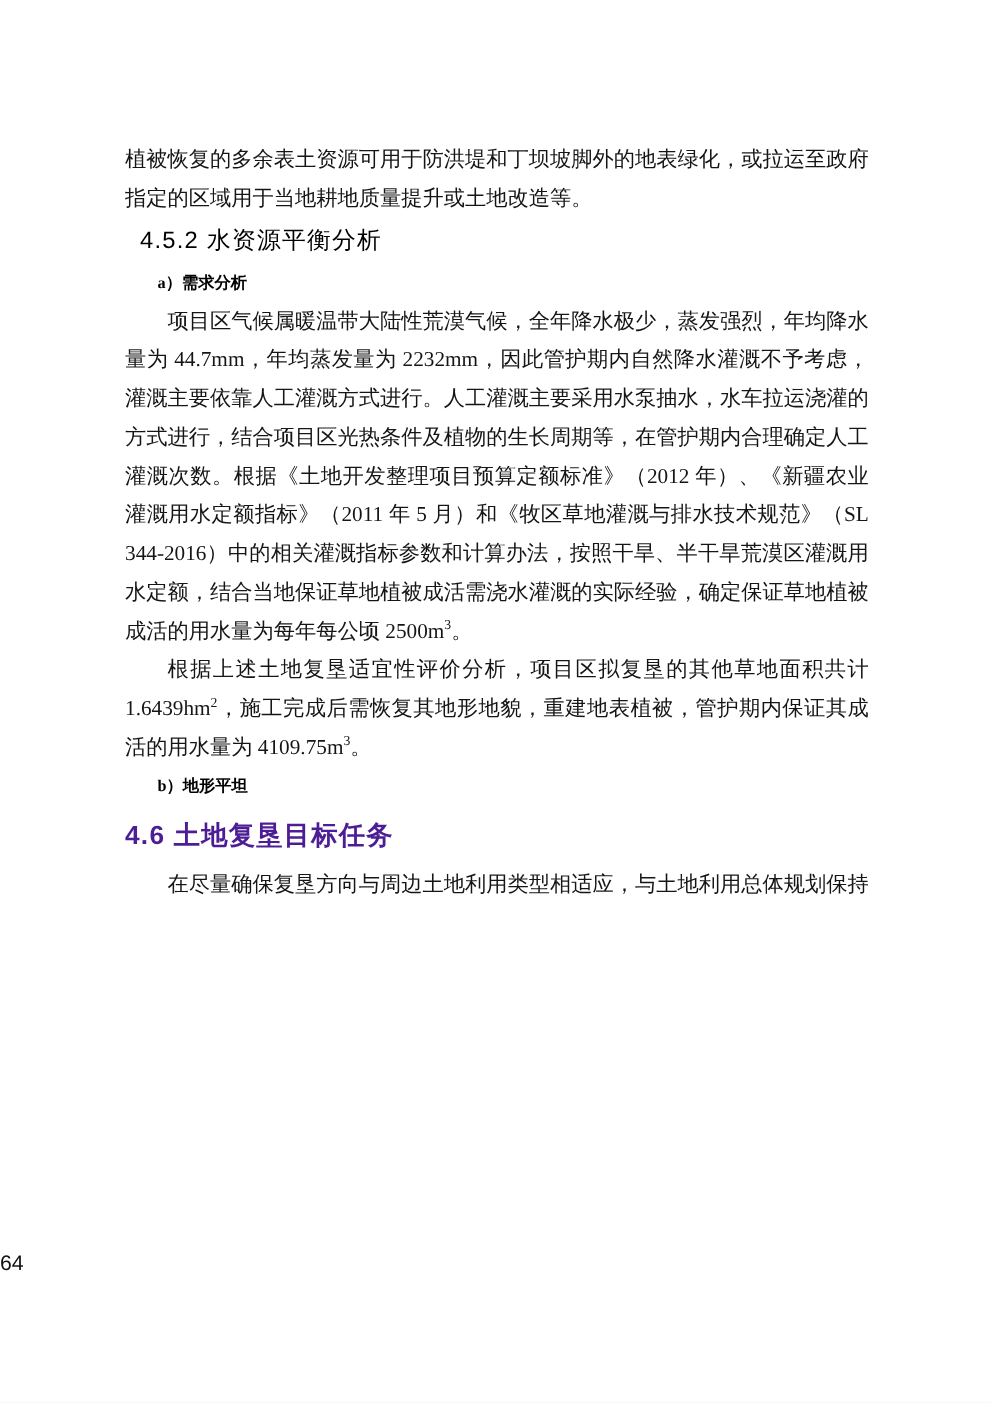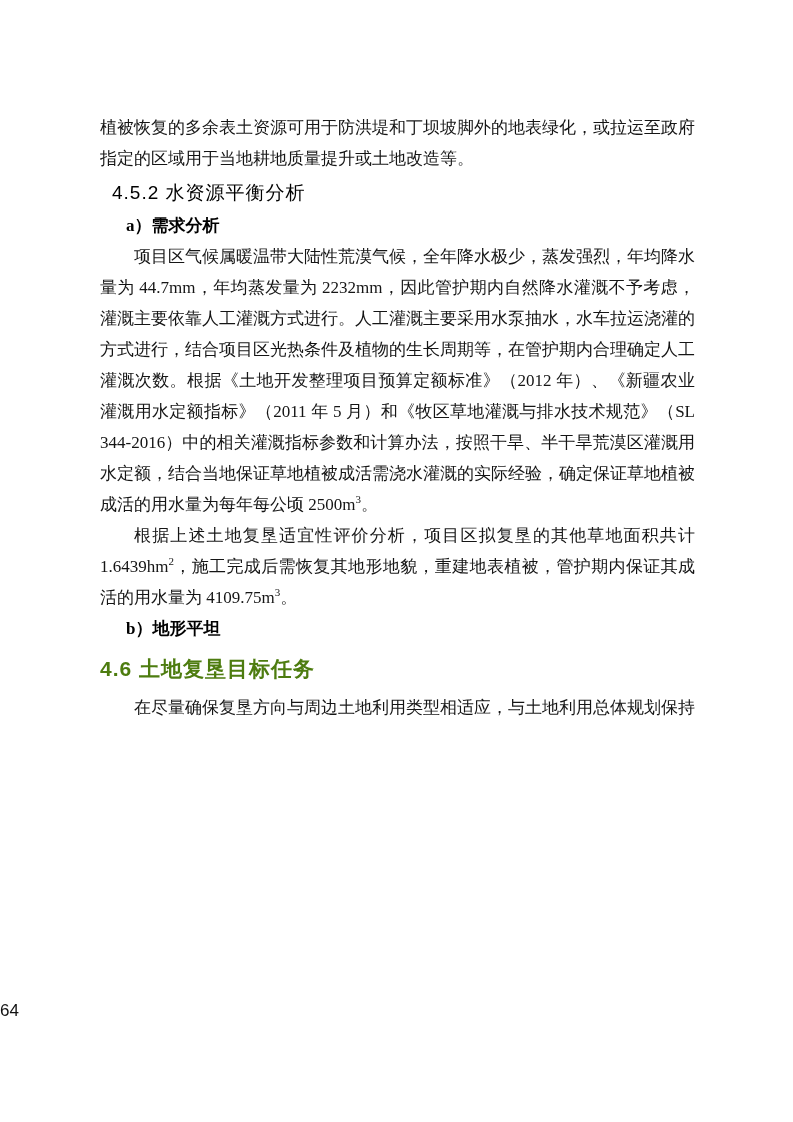--- a/index.html
+++ b/index.html
@@ -37,32 +37,32 @@
     font-weight: normal;
     font-size: 19px;
     line-height: 26px;
     color: #000000;
     letter-spacing: 1px;
   }
   .subhead {
     margin: 0;
     text-indent: 26px;
     font-weight: bold;
-    font-size: 17px;
+    font-size: 13px;
     line-height: 31px;
     color: #000000;
     font-family: "Liberation Serif", "DejaVu Serif", serif;
   }
   .heading-2 {
     margin: 8px 0 6px 0;
     font-family: "Liberation Sans", "DejaVu Sans", sans-serif;
     font-weight: bold;
     font-size: 21px;
     line-height: 34px;
-    color: #4d7c0f;
+    color: #4c1d95;
     letter-spacing: 1px;
   }
   sup.unit-sup {
     font-size: 11px;
     line-height: 0;
     vertical-align: super;
   }
   .page-number {
     position: absolute;
     top: 1002px;

